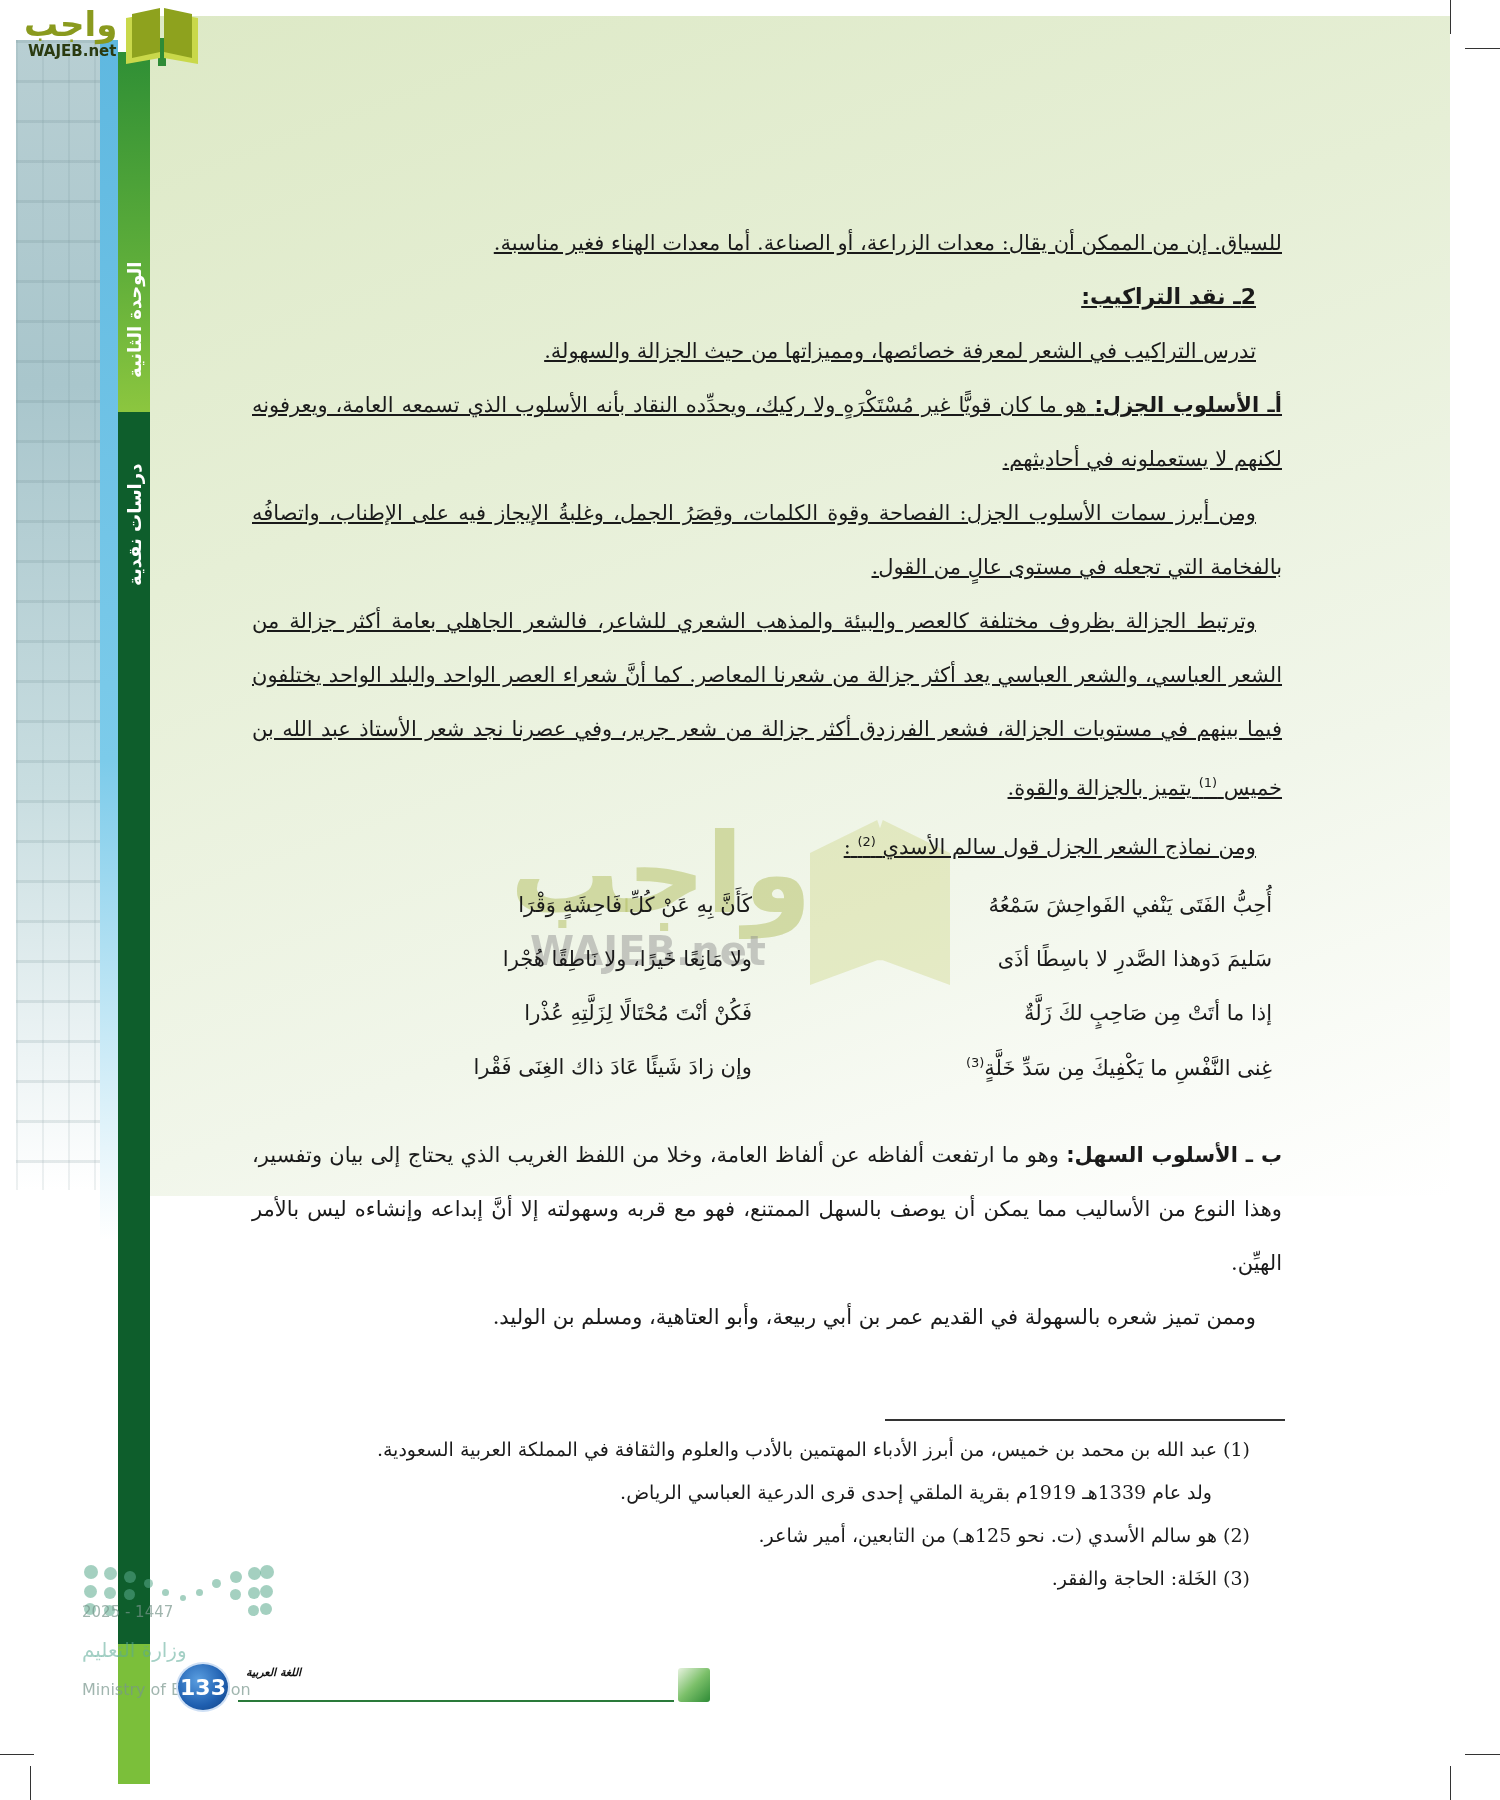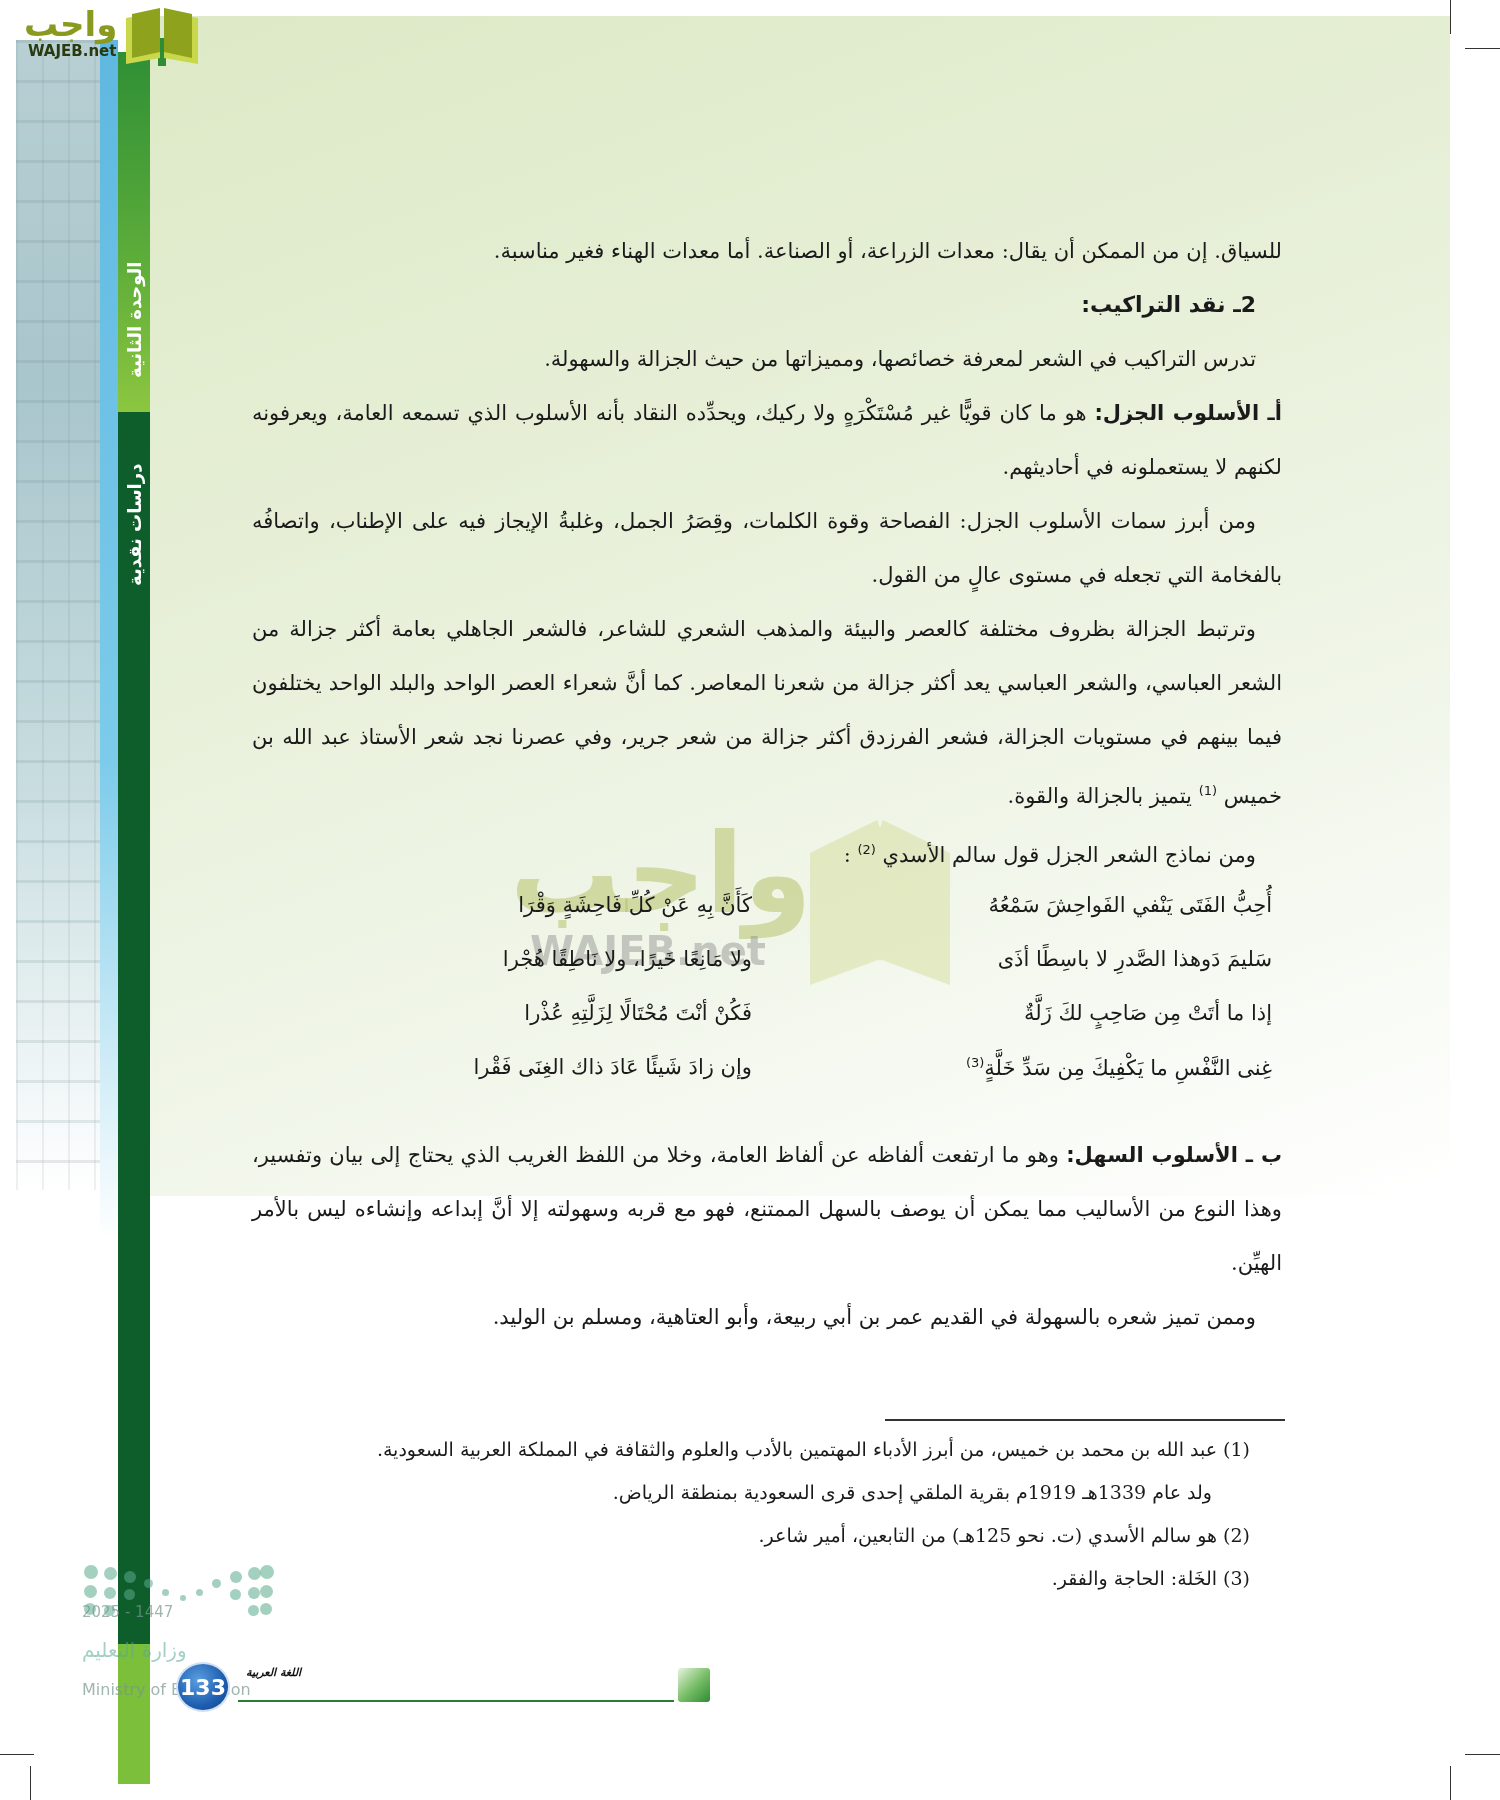--- a/index.html
+++ b/index.html
@@ -87,21 +87,21 @@
     <path d="M68 6 L40 0 L40 44 L68 50 Z" fill="#8ea21e"></path>
   </svg>
 </div>
 
 <div class="watermark">
   <div class="wm-book"></div>
   <span class="wm-ar">واجب</span>
   <span class="wm-en">WAJEB.net</span>
 </div>
 
-<div class="content" style="top:224px;">
+<div class="content" style="top:216px;text-decoration:underline;">
   <p class="p">للسياق. إن من الممكن أن يقال: معدات الزراعة، أو الصناعة. أما معدات الهناء فغير مناسبة.</p>
   <p class="p bold" style="padding-right:26px;font-size:22px;">2ـ نقد التراكيب:</p>
   <p class="p indent">تدرس التراكيب في الشعر لمعرفة خصائصها، ومميزاتها من حيث الجزالة والسهولة.</p>
   <p class="p">
     <span class="bold">أـ الأسلوب الجزل:</span>
     <span>هو ما كان قويًّا غير مُسْتَكْرَهٍ ولا ركيك، ويحدِّده النقاد بأنه الأسلوب الذي تسمعه العامة، ويعرفونه لكنهم لا يستعملونه في أحاديثهم.</span>
   </p>
   <p class="p indent">ومن أبرز سمات الأسلوب الجزل: الفصاحة وقوة الكلمات، وقِصَرُ الجمل، وغلبةُ الإيجاز فيه على الإطناب، واتصافُه بالفخامة التي تجعله في مستوى عالٍ من القول.</p>
   <p class="p indent">
     <span>وترتبط الجزالة بظروف مختلفة كالعصر والبيئة والمذهب الشعري للشاعر، فالشعر الجاهلي بعامة أكثر جزالة من الشعر العباسي، والشعر العباسي يعد أكثر جزالة من شعرنا المعاصر. كما أنَّ شعراء العصر الواحد والبلد الواحد يختلفون فيما بينهم في مستويات الجزالة، فشعر الفرزدق أكثر جزالة من شعر جرير، وفي عصرنا نجد شعر الأستاذ عبد الله بن خميس</span>
@@ -138,21 +138,21 @@
   <p class="p">
     <span class="bold">ب ـ الأسلوب السهل:</span>
     <span>وهو ما ارتفعت ألفاظه عن ألفاظ العامة، وخلا من اللفظ الغريب الذي يحتاج إلى بيان وتفسير، وهذا النوع من الأساليب مما يمكن أن يوصف بالسهل الممتنع، فهو مع قربه وسهولته إلا أنَّ إبداعه وإنشاءه ليس بالأمر الهيِّن.</span>
   </p>
   <p class="p indent">وممن تميز شعره بالسهولة في القديم عمر بن أبي ربيعة، وأبو العتاهية، ومسلم بن الوليد.</p>
 </div>
 
 <div class="fn-rule"></div>
 <div class="footnotes">
   <p class="fn-line">(1) عبد الله بن محمد بن خميس، من أبرز الأدباء المهتمين بالأدب والعلوم والثقافة في المملكة العربية السعودية.</p>
-  <p class="fn-cont">ولد عام 1339هـ 1919م بقرية الملقي إحدى قرى السعودية بمنطقة الرياض.</p>
+  <p class="fn-cont">ولد عام 1339هـ 1919م بقرية الملقي إحدى قرى الدرعية العباسي الرياض.</p>
   <p class="fn-line">(2) هو سالم الأسدي (ت. نحو 125هـ) من التابعين، أمير شاعر.</p>
   <p class="fn-line">(3) الخَلة: الحاجة والفقر.</p>
 </div>
 
 <div class="moe-logo">
   <span class="dot" style="left:0;top:0;width:14px;height:14px;"></span>
   <span class="dot" style="left:20px;top:2px;width:13px;height:13px;"></span>
   <span class="dot" style="left:40px;top:6px;width:12px;height:12px;"></span>
   <span class="dot" style="left:0;top:20px;width:13px;height:13px;"></span>
   <span class="dot" style="left:20px;top:22px;width:12px;height:12px;"></span>

